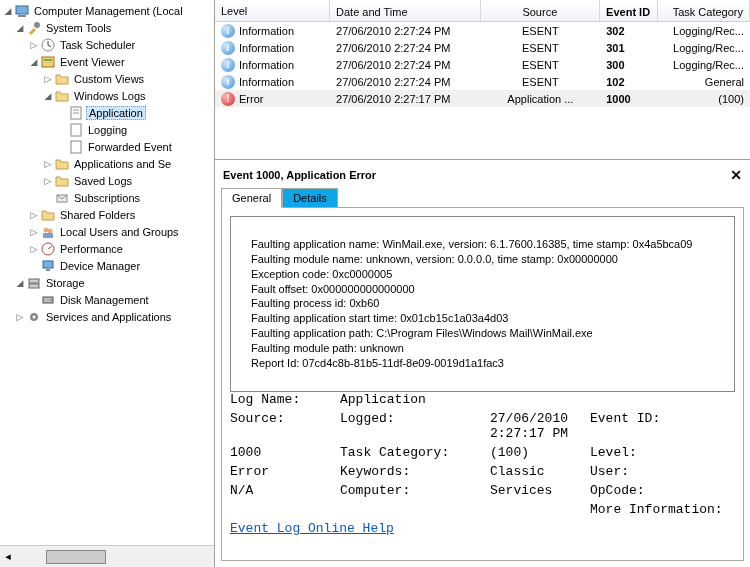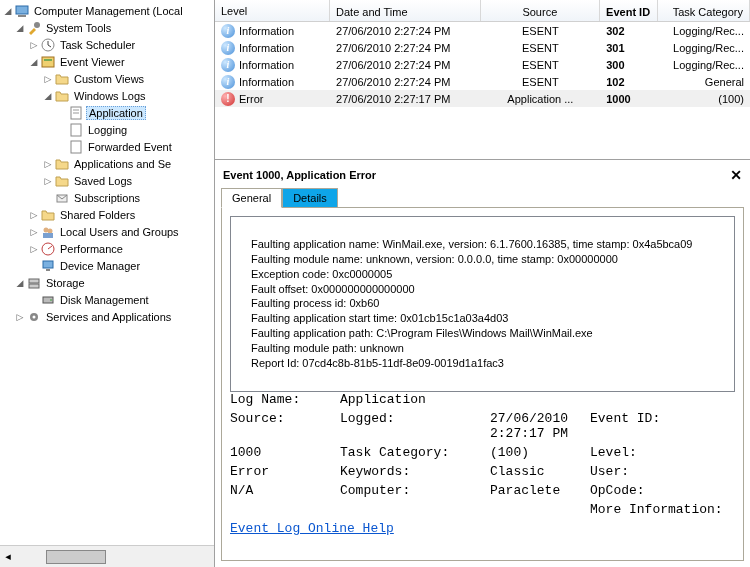--- a/index.html
+++ b/index.html
@@ -333,21 +333,21 @@
           <div class="v">1000</div>
           <div class="k">Task Category:</div>
           <div class="v">(100)</div>
           <div class="k">Level:</div>
           <div class="v">Error</div>
           <div class="k">Keywords:</div>
           <div class="v">Classic</div>
           <div class="k">User:</div>
           <div class="v">N/A</div>
           <div class="k">Computer:</div>
-          <div class="v">Paraclete</div>
+          <div class="v">Services</div>
           <div class="k">OpCode:</div>
           <div class="v"></div>
           <div></div>
             <div></div>
           <div class="k">More Information:</div>
           <div class="v link" style="grid-column: span 3;">Event Log Online Help</div>
         </div>
       </div>
     </div>
   </div>

